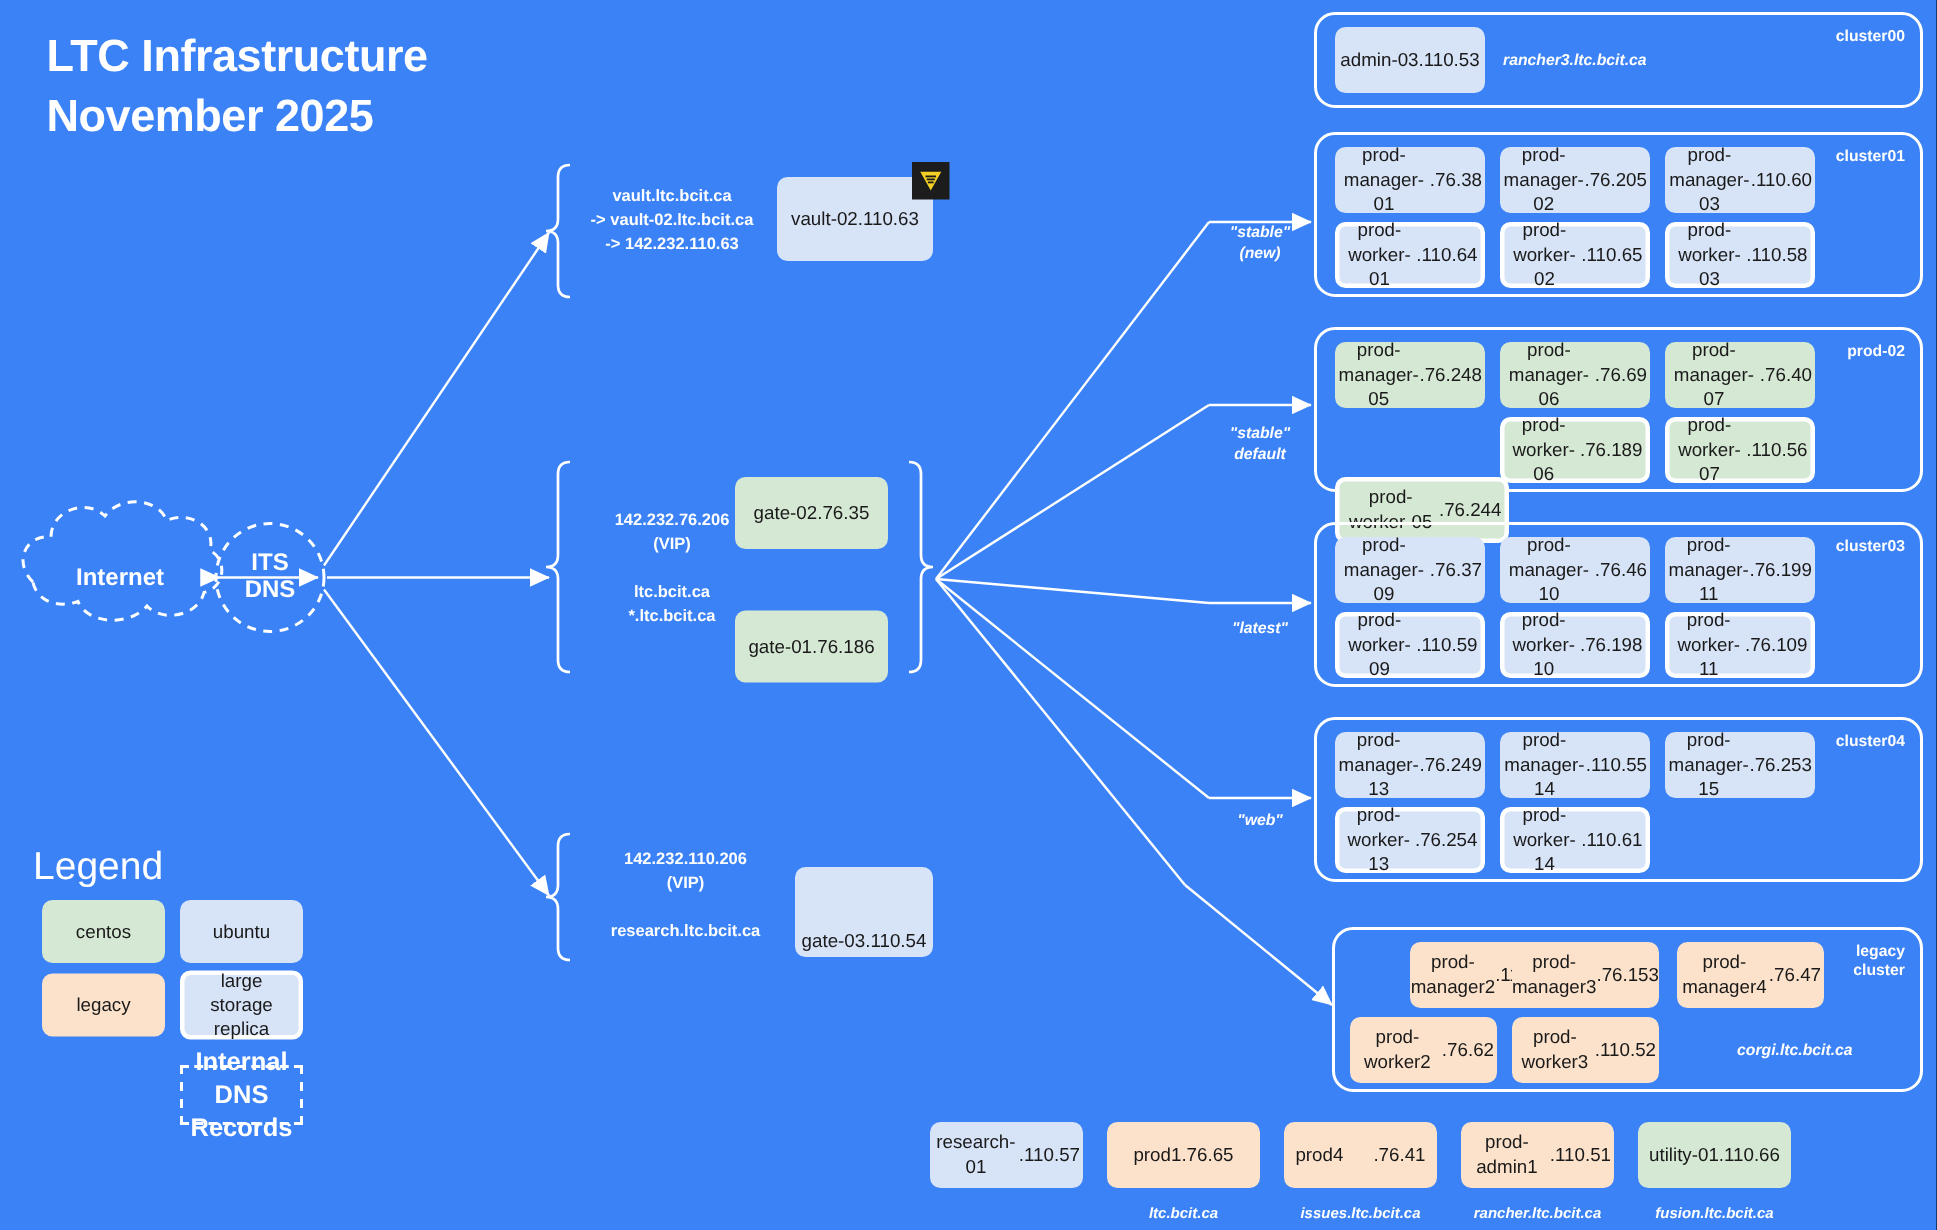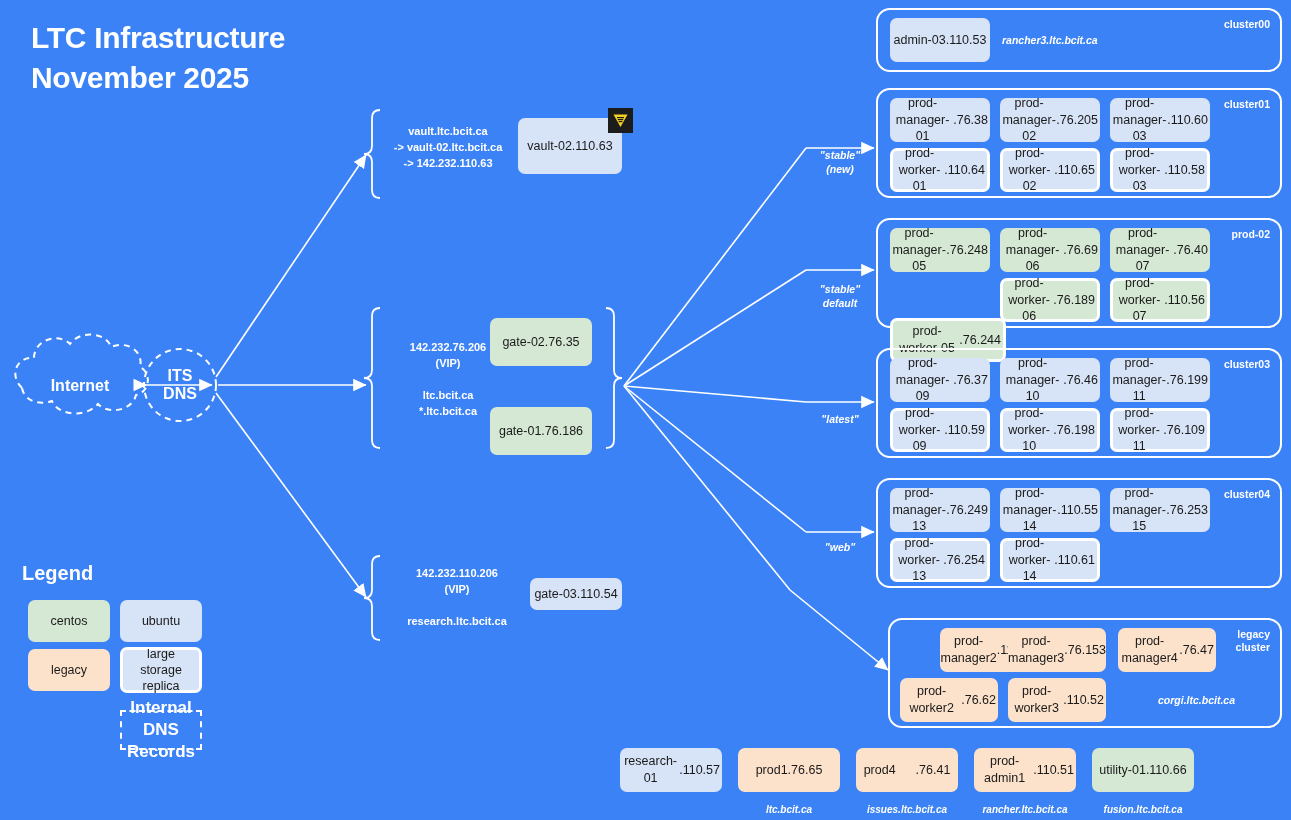--- a/index.html
+++ b/index.html
@@ -117,22 +117,22 @@
     line-height: 1.35;
     white-space: pre-line;
   }
 
   
   #legend-title {
     position: absolute;
     left: 22px;
     top: 562px;
     color: #ffffff;
-    font-size: 20px;
-    font-weight: bold;
+    font-size: 26px;
+    font-weight: normal;
   }
   .legend-swatch {
     position: absolute;
     border-radius: 7px;
     color: #1a1a1a;
     font-size: 12.5px;
     text-align: center;
     line-height: 1.3;
     display: flex;
     align-items: center;
@@ -273,21 +273,21 @@
   <div class="host c-centos" style="left:490px; top:318px; width:102px; height:48px;">
     <span class="hn">gate-02</span>
     <span class="ip">.76.35</span>
   </div>
 
   <div class="host c-centos" style="left:490px; top:407px; width:102px; height:48px;">
     <span class="hn">gate-01</span>
     <span class="ip">.76.186</span>
   </div>
 
-  <div class="host c-ubuntu" style="left:530px; top:578px; width:92px; height:32px;">
+  <div class="host c-ubuntu" style="left:530px; top:578px; width:92px; height:60px;align-items:flex-end;">
     <span class="hn">gate-03</span>
     <span class="ip">.110.54</span>
   </div>
 
   <div class="edge-label" style="left:800px; top:148px; width:80px;">"stable"
 (new)</div>
   <div class="edge-label" style="left:800px; top:282px; width:80px;">"stable"
 default</div>
   <div class="edge-label" style="left:800px; top:412px; width:80px;">"latest"</div>
   <div class="edge-label" style="left:800px; top:540px; width:80px;">"web"</div>

